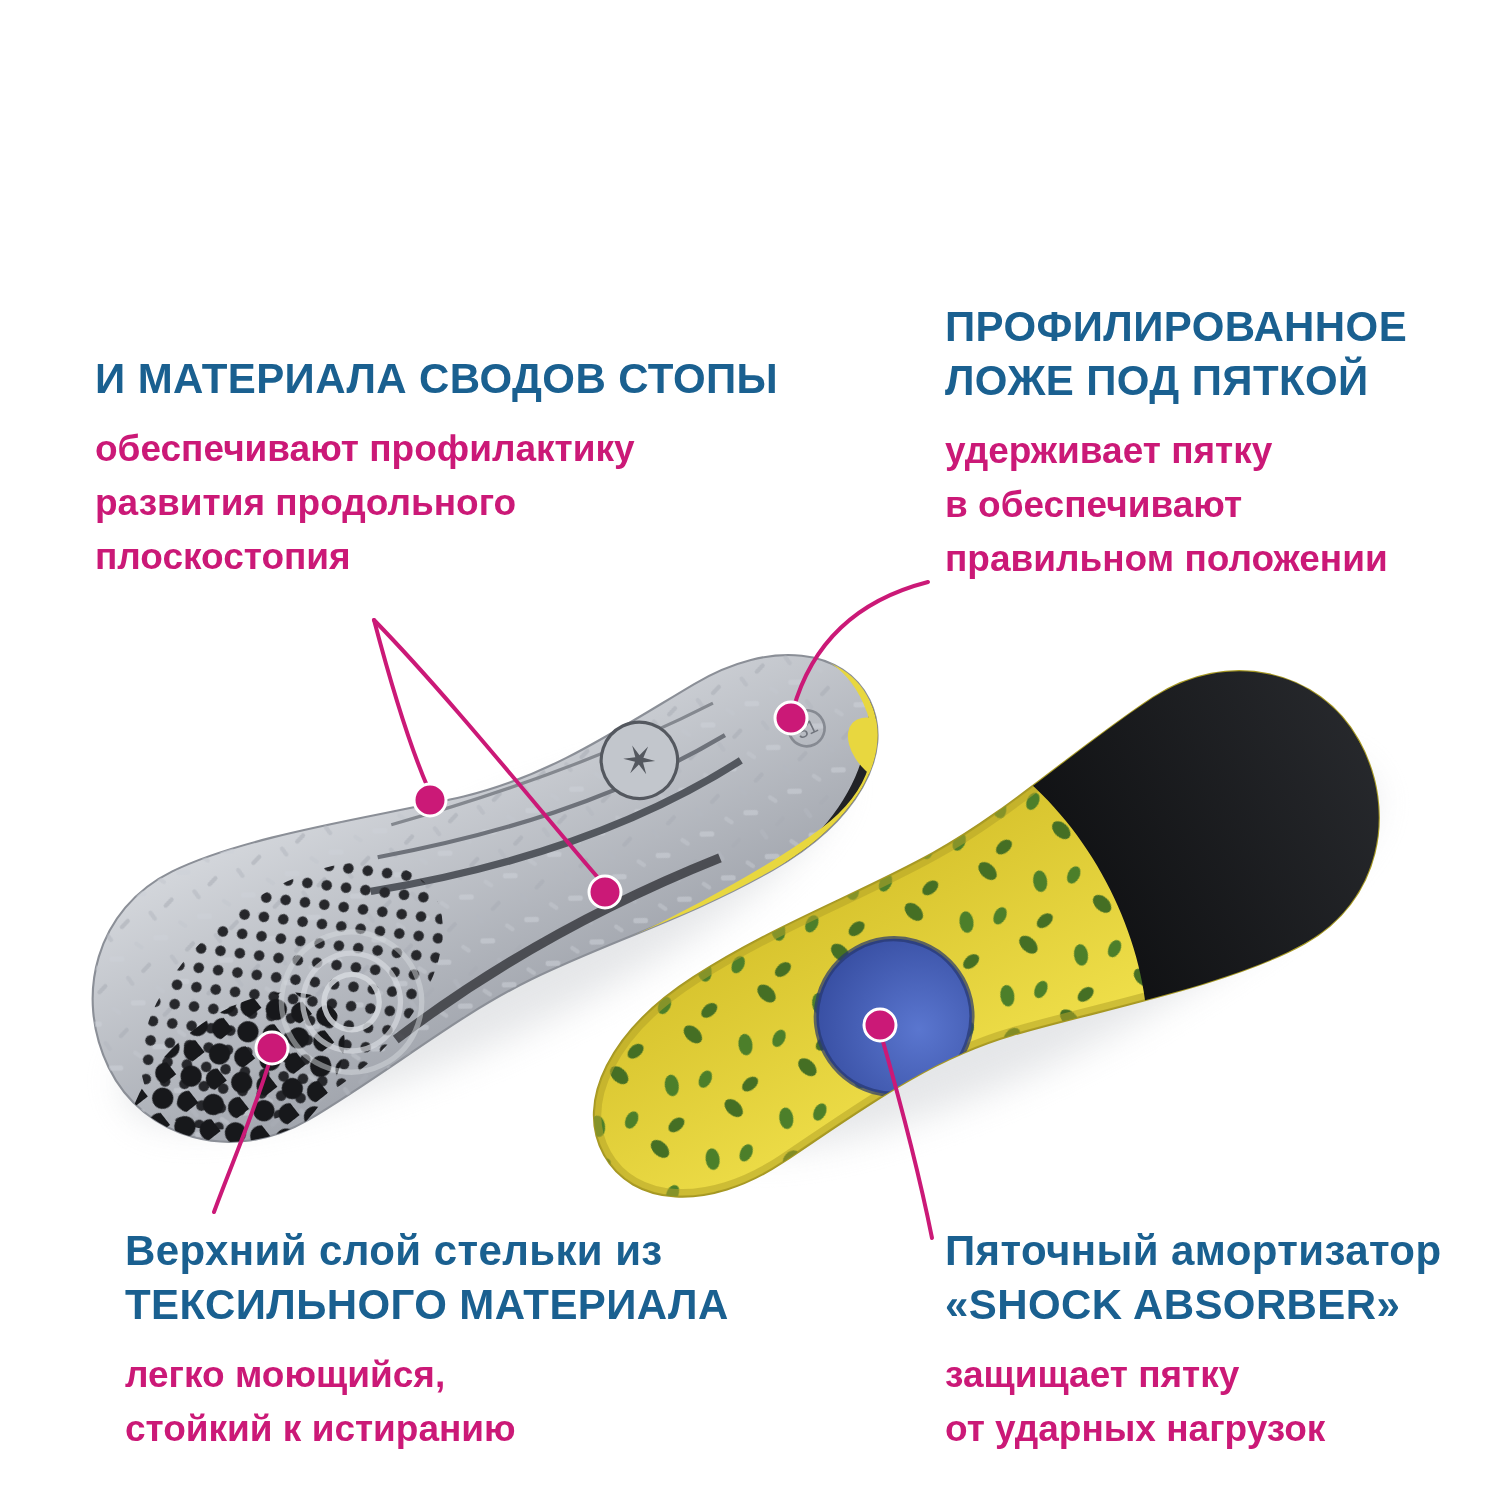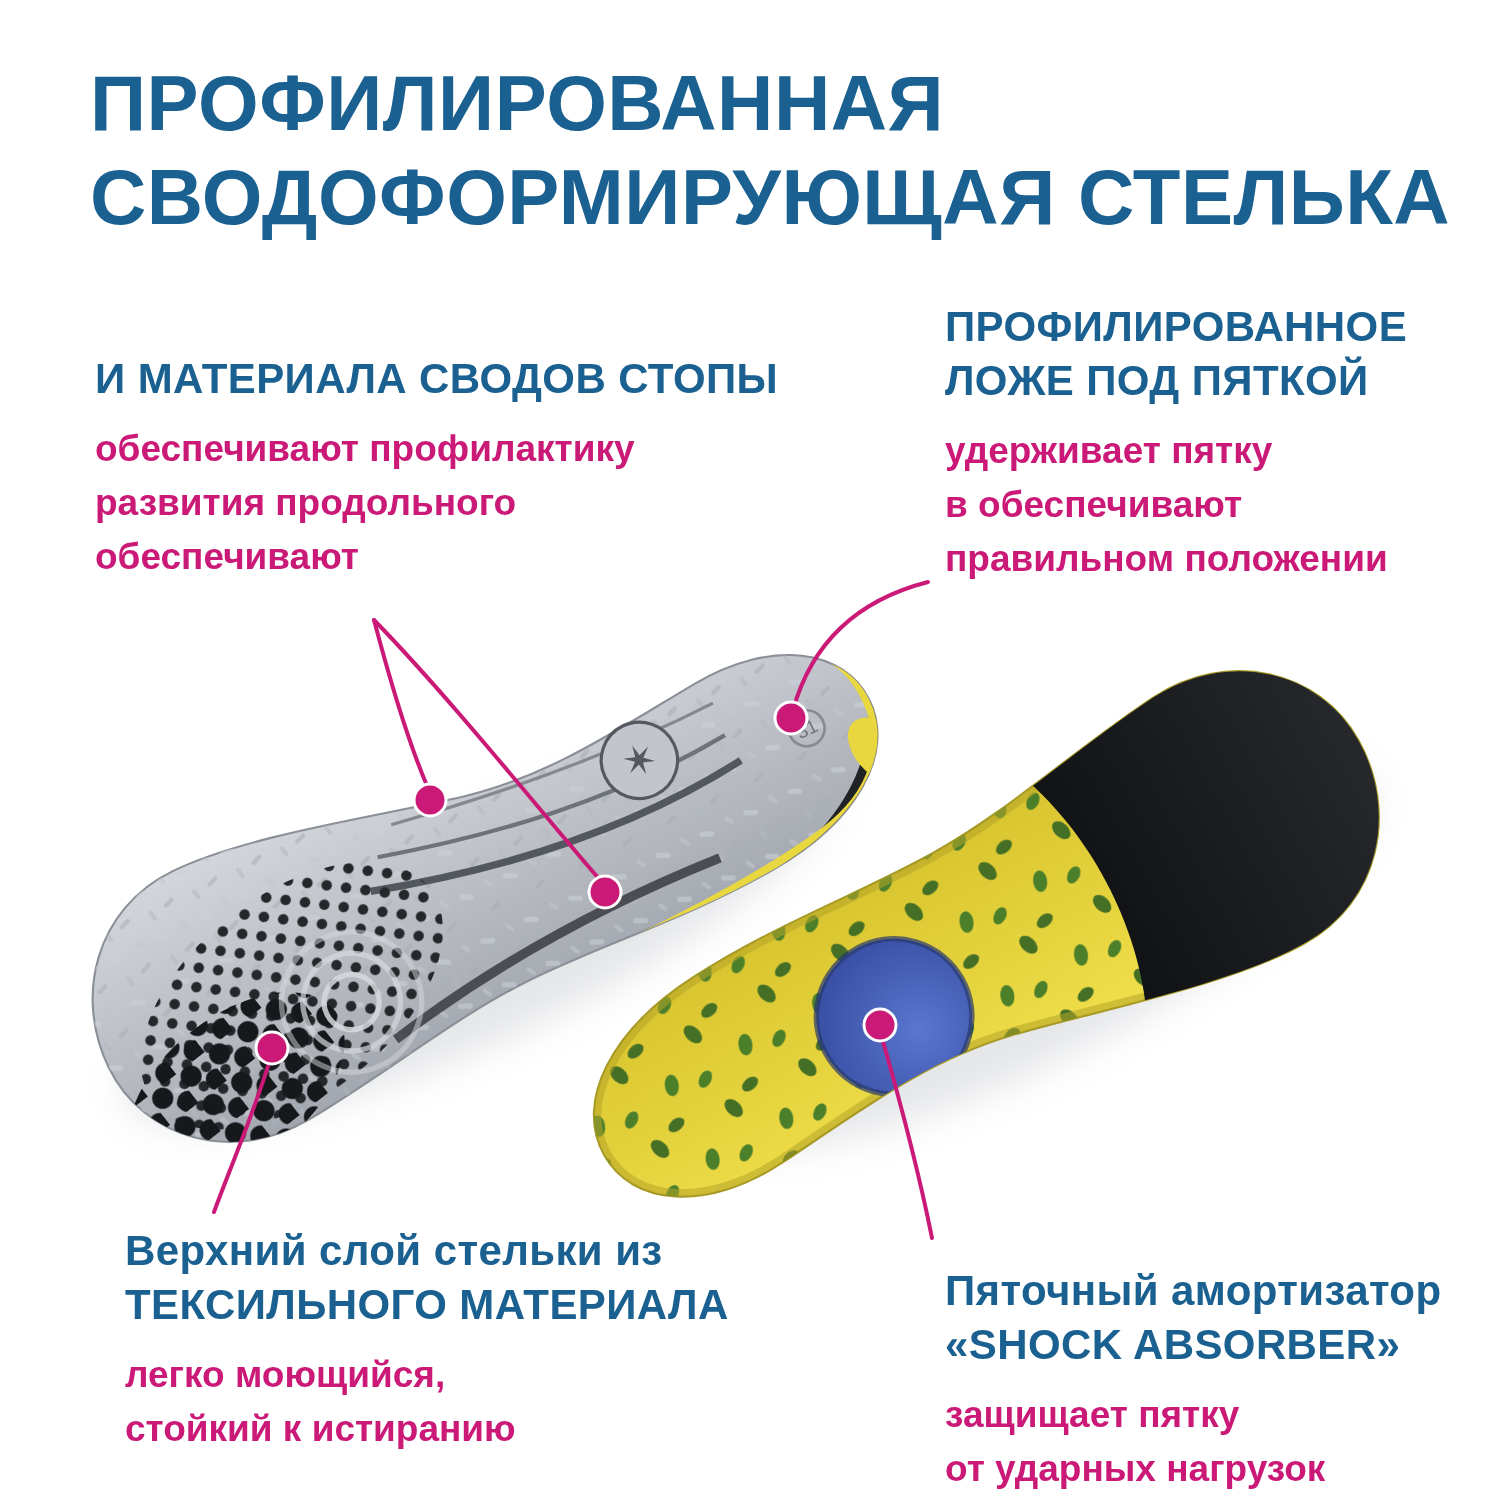--- a/index.html
+++ b/index.html
@@ -11,21 +11,21 @@
   .canvas{position:relative;width:1500px;height:1500px;background:#ffffff;overflow:hidden;}
   .scene{position:absolute;left:0;top:0;width:1500px;height:1500px;}
   .txt{position:absolute;white-space:nowrap;}
   .title{left:90px;top:56px;font-size:78px;line-height:94px;font-weight:700;color:var(--blue);letter-spacing:0.5px;}
   .h-line{font-size:42px;line-height:54px;font-weight:700;color:var(--blue);letter-spacing:0.4px;}
   .desc{margin-top:16px;}
   .d-line{font-size:37px;line-height:54px;font-weight:700;color:var(--magenta);}
   #blk-arch{left:95px;top:352px;}
   #blk-heel{left:945px;top:300px;}
   #blk-textile{left:90px;top:1224px;margin-left:35px;}
-  #blk-shock{left:945px;top:1224px;margin-top:40px;}
+  #blk-shock{left:945px;top:1224px;}
 </style>
 </head>
 <body>
 
 <div class="canvas">
 
   <svg class="scene" viewBox="0 0 1500 1500" aria-hidden="true">
     <defs>
       <linearGradient id="greyGrad" x1="0" y1="0" x2="0" y2="1">
         <stop offset="0" stop-color="#d3d6db"></stop>
@@ -126,31 +126,27 @@
 
     <g fill="#cb1977" stroke="#ffffff" stroke-width="3">
       <circle cx="430" cy="800" r="16"></circle>
       <circle cx="605" cy="892" r="16"></circle>
       <circle cx="791" cy="718" r="16"></circle>
       <circle cx="272" cy="1048" r="16"></circle>
       <circle cx="880" cy="1025" r="16"></circle>
     </g>
   </svg>
 
-  <div class="txt title">
-    <div>ПРОФИЛИРОВАННАЯ</div>
-    <div>СВОДОФОРМИРУЮЩАЯ СТЕЛЬКА</div>
-  </div>
 
   <div class="txt" id="blk-arch">
     <div class="h-line">И МАТЕРИАЛА СВОДОВ СТОПЫ</div>
     <div class="desc">
       <div class="d-line">обеспечивают профилактику</div>
       <div class="d-line">развития продольного</div>
-      <div class="d-line">обеспечивают</div>
+      <div class="d-line">плоскостопия</div>
     </div>
   </div>
 
   <div class="txt" id="blk-heel">
     <div class="h-line">ПРОФИЛИРОВАННОЕ</div>
     <div class="h-line">ЛОЖЕ ПОД ПЯТКОЙ</div>
     <div class="desc">
       <div class="d-line">удерживает пятку</div>
       <div class="d-line">в обеспечивают</div>
       <div class="d-line">правильном положении</div>

